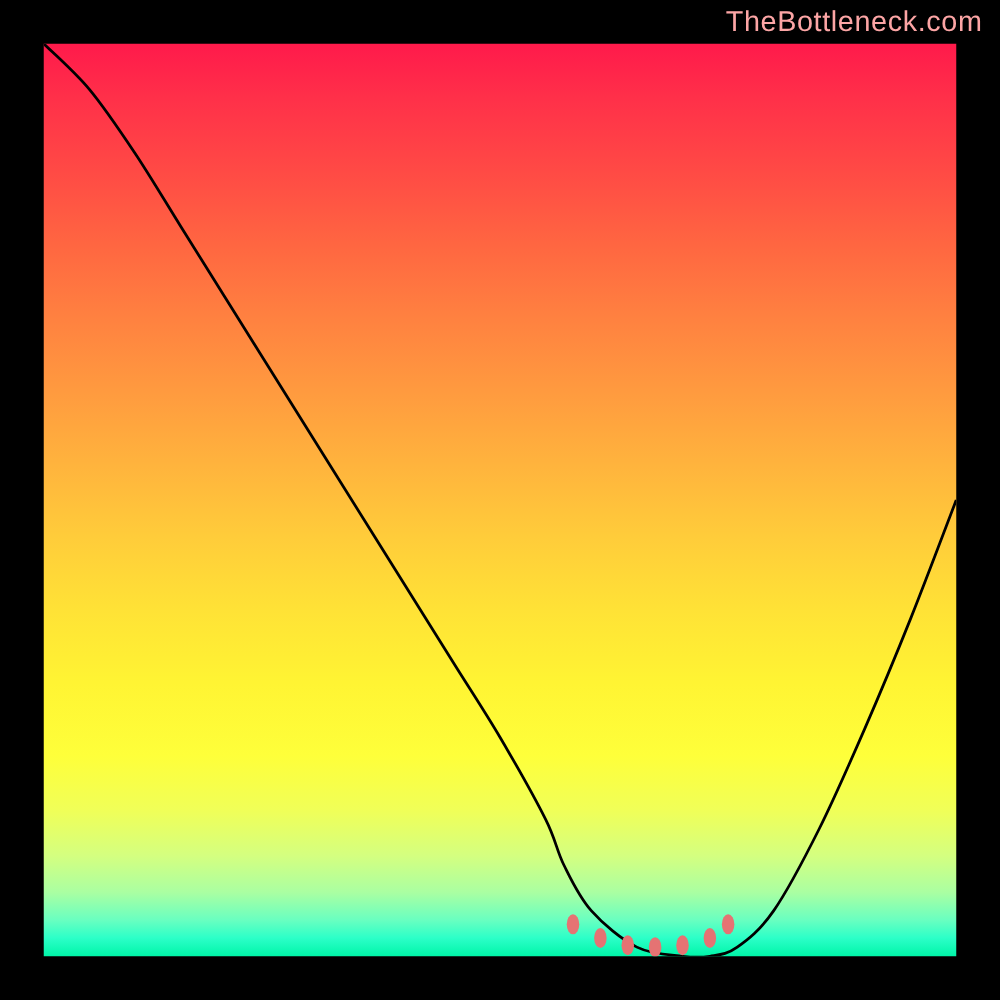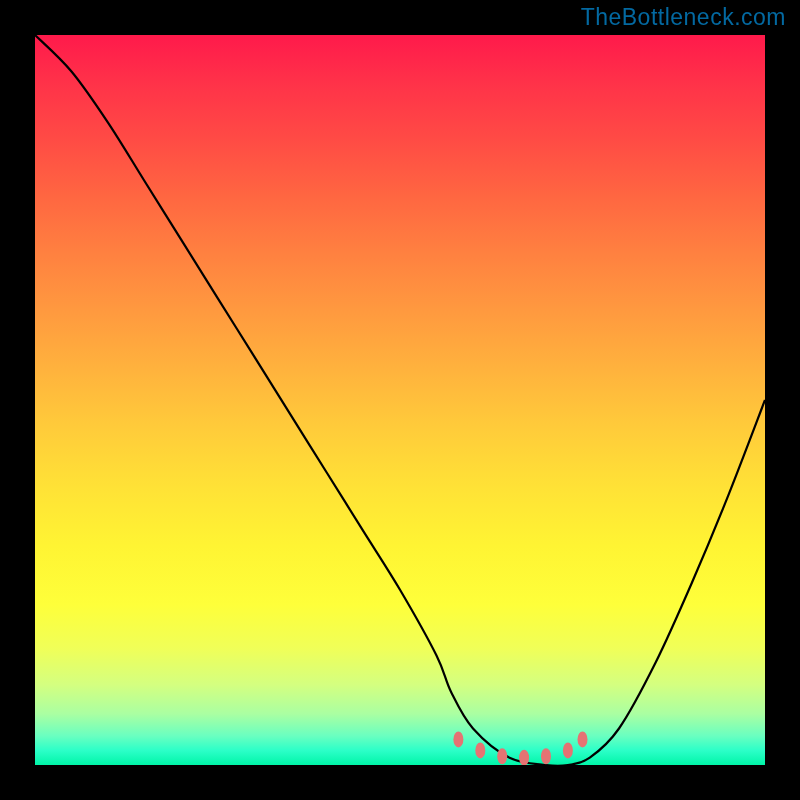--- a/index.html
+++ b/index.html
@@ -8,21 +8,21 @@
     height: 800px;
     background: #000;
     position: relative;
     font-family: Arial, sans-serif;
     overflow: hidden;
   }
   .attribution {
     position: absolute;
     top: 4px;
     right: 14px;
-    color: #0369a1;
+    color: #fca5a5;
     font-size: 23px;
     font-weight: 500;
     z-index: 10;
     letter-spacing: 0.5px;
   }
   .plot-area {
     position: absolute;
     left: 35px;
     top: 35px;
     width: 730px;

